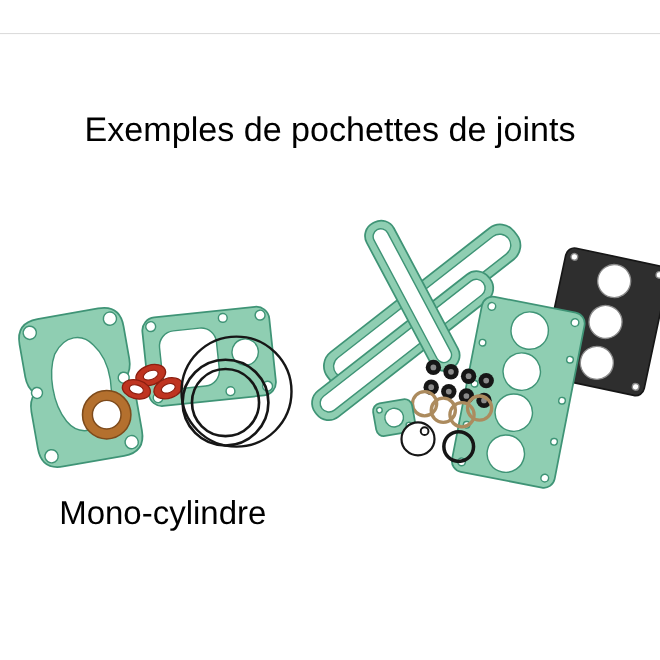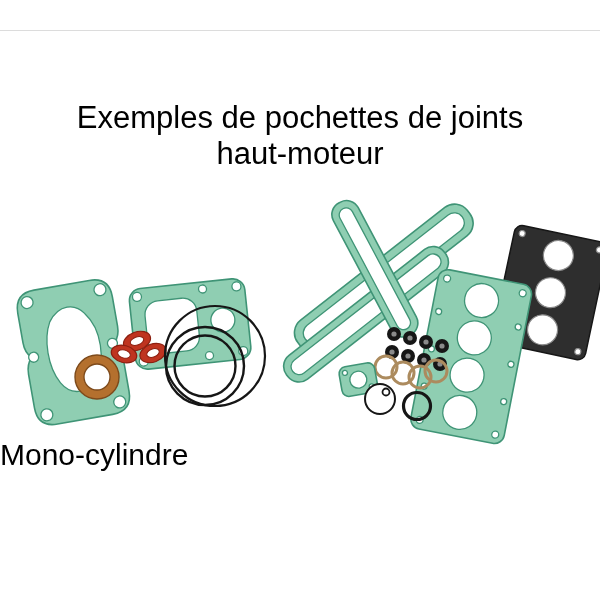--- a/index.html
+++ b/index.html
@@ -2,21 +2,21 @@
 <html style="--background: #ffffff; --text: #000000; --divider: #dcdcdc; --gasket-green: #8fceb2; --gasket-green-stroke: #3f9476; --dark-gasket: #2e2e2e; --line-black: #161616; --metal-gray: #8a8a8a; --copper: #b4702e; --copper-stroke: #7d4a1b; --red-gasket: #bf3420; --red-stroke: #8c1f10; --washer-tan: #ac8b5e;"><head>
 <meta charset="utf-8">
 <style>
   html,body{margin:0;padding:0;}
   body{width:600px;height:600px;font-family:"Liberation Sans","DejaVu Sans",sans-serif;}
   .page{position:relative;width:600px;height:600px;overflow:hidden;background:var(--background,#fff);padding-left:39px;}
   .top-rule{position:absolute;top:30px;left:0;right:0;height:1px;background:var(--divider,#dcdcdc);}
   .title{position:absolute;top:100px;left:0;width:600px;text-align:center;
          font-size:31px;line-height:36px;color:var(--text,#000);font-weight:400;}
   .title span{display:block;}
-  .caption{position:absolute;top:438px;font-size:30px;color:var(--text,#000);text-align:left;font-weight:400;}
+  .caption{position:absolute;top:450px;font-size:30px;color:var(--text,#000);text-align:center;font-weight:400;}
   .caption-left{left:0;width:296px;}
   .caption-right{left:296px;width:304px;}
   svg.illustration{position:absolute;left:0;top:0;width:600px;height:600px;}
 
   
   .gf{fill:var(--gasket-green,#8fceb2);stroke:var(--gasket-green-stroke,#3f9476);stroke-width:1.6;}
   .gh{fill:var(--background,#fff);stroke:var(--gasket-green-stroke,#3f9476);stroke-width:1.3;}
   .dk{fill:var(--dark-gasket,#2e2e2e);stroke:var(--line-black,#161616);stroke-width:1.5;}
   .dkh{fill:var(--background,#fff);stroke:var(--metal-gray,#8a8a8a);stroke-width:1.2;}
   .ln{fill:none;stroke:var(--line-black,#161616);}
@@ -31,21 +31,20 @@
 </style>
 </head>
 <body>
 
 <div class="page">
 
   <div class="top-rule"></div>
 
   <h1 class="title" style="margin:0;">
     <span>Exemples de pochettes de joints</span>
-    <span>haut-moteur</span>
   </h1>
 
   <svg class="illustration" viewBox="0 0 600 600" aria-hidden="true">
 
     <g>
 
       <g transform="translate(12,292) rotate(-10)">
         <path class="gf" d="M22,2 L78,2 Q98,2 98,22 L98,52 Q98,62 92,68 Q98,74 98,84 L98,118 Q98,138 78,138 L22,138 Q2,138 2,118 L2,84 Q2,74 8,68 Q2,62 2,52 L2,22 Q2,2 22,2 Z"></path>
         <path class="gh" d="M32,36 C44,20 60,22 68,34 C82,52 80,84 68,100 C56,114 40,112 32,98 C22,80 23,52 32,36 Z"></path>
         <circle class="gh" cx="13" cy="13" r="6"></circle>

